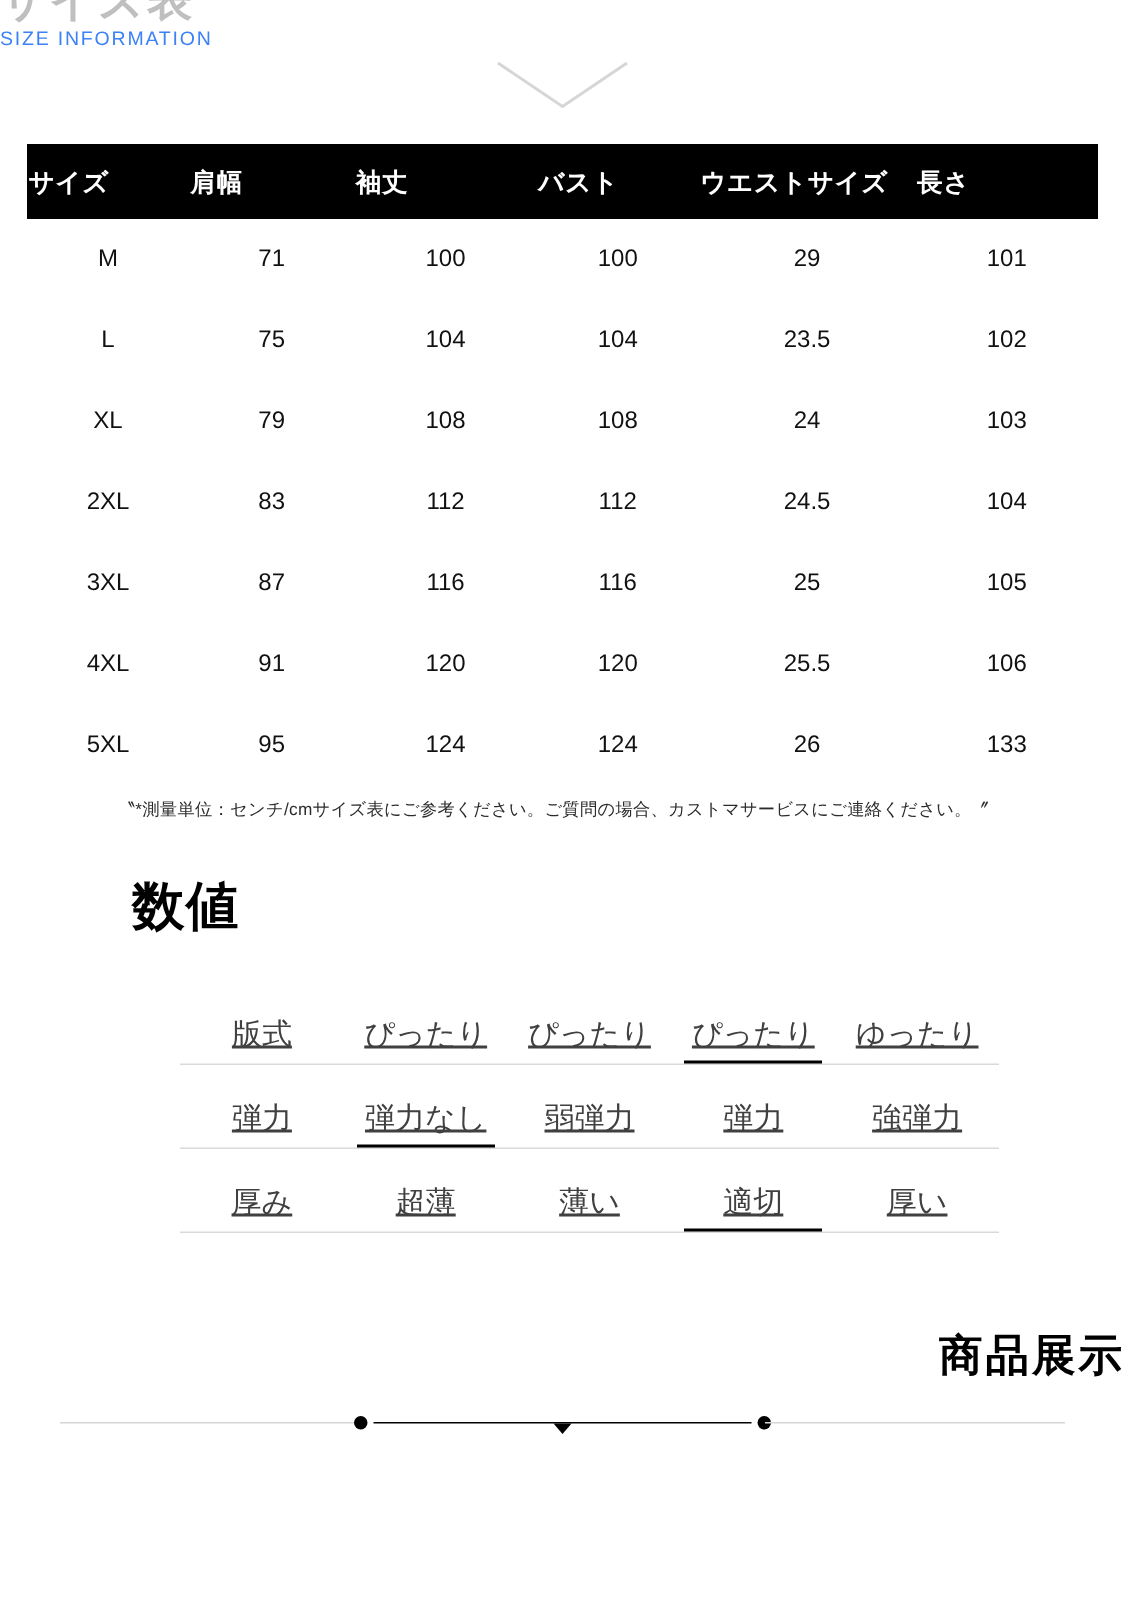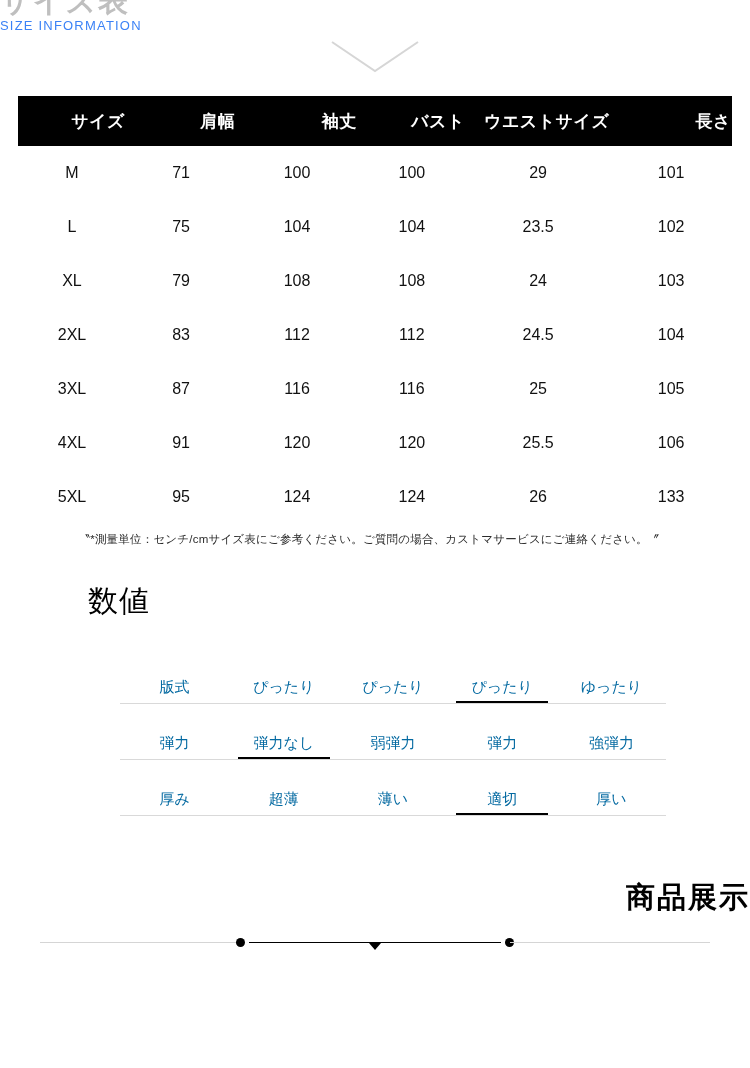--- a/index.html
+++ b/index.html
@@ -58,21 +58,21 @@
     margin: 0 auto;
     border-collapse: collapse;
     table-layout: fixed;
   }
   .size-table thead th {
     background: #000000;
     color: #ffffff;
     font-size: 17px;
     font-weight: bold;
     height: 48px;
-    text-align: right;
+    text-align: left;
     vertical-align: middle;
     letter-spacing: 0.5px;
   }
   .size-table tbody td {
     height: 52px;
     text-align: center;
     vertical-align: middle;
     font-size: 16px;
     color: #111111;
   }
@@ -90,40 +90,41 @@
     color: #2b2b2b;
     letter-spacing: 0.2px;
   }
 
   
   .spec-section {
     margin-top: 34px;
     padding-left: 88px;
   }
   .spec-heading {
-    font-size: 30px;
-    font-weight: normal;
+    font-size: 35px;
+    font-weight: bold;
     letter-spacing: 1px;
     margin: 0 0 26px 0;
   }
   .spec-row {
     position: relative;
     width: 546px;
     height: 56px;
     margin-left: 32px;
     display: flex;
     align-items: flex-end;
   }
   .spec-cell {
     flex: 1 1 0;
     text-align: center;
-    font-size: 15px;
+    font-size: 20px;
     padding-bottom: 7px;
     position: relative;
-    color: #0369a1;
+    color: #404040;
+    text-decoration: underline;
   }
   .spec-cell.label { font-weight: normal; }
   .spec-underline {
     position: absolute;
     left: 0;
     right: 0;
     bottom: 0;
     height: 1px;
     background: #d9d9d9;
   }

